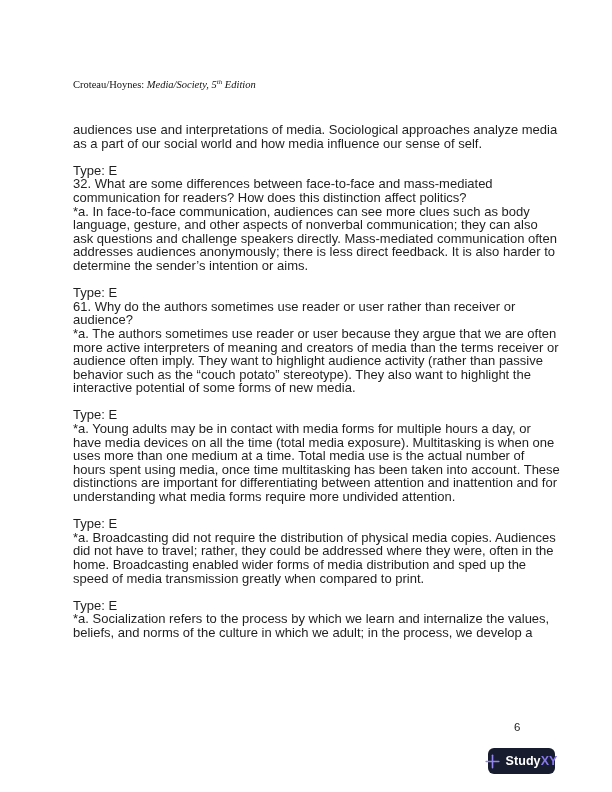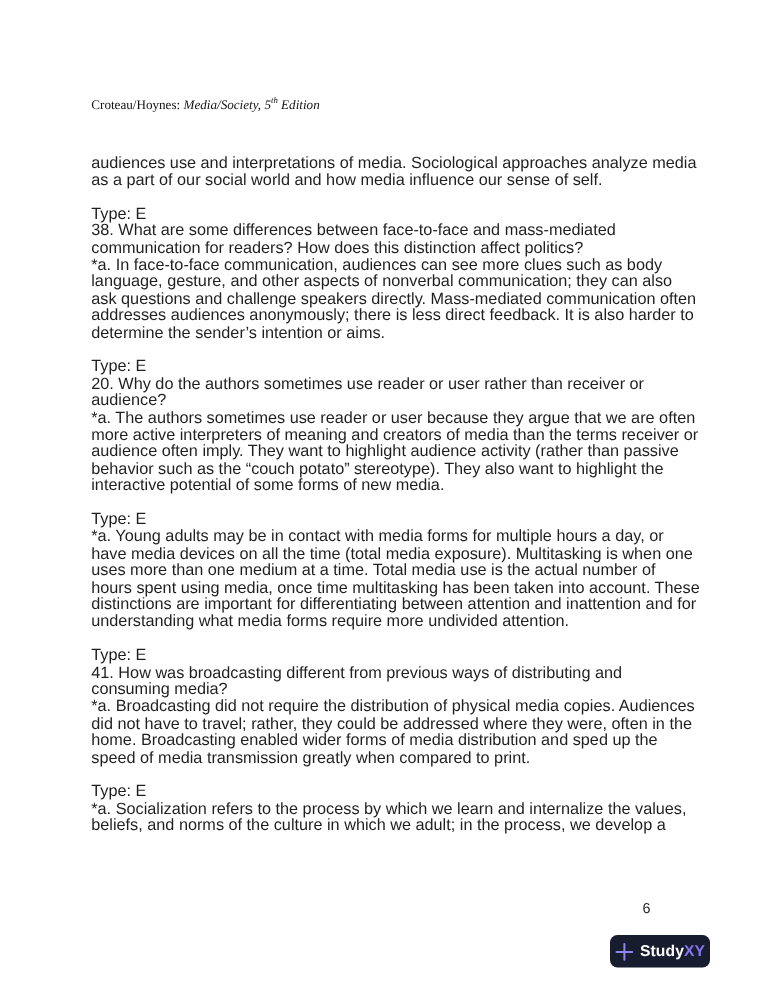--- a/index.html
+++ b/index.html
@@ -50,21 +50,21 @@
     top: 721px;
     left: 514px;
     font-size: 11.5px;
     line-height: 13px;
     color: #1f1f1f;
   }
   .brand-badge {
     position: absolute;
     top: 748px;
     left: 488px;
-    width: 80px;
+    width: 67px;
     height: 26px;
     border-radius: 6px;
     display: flex;
     align-items: center;
     justify-content: center;
     gap: 5px;
     cursor: pointer;
   }
   .brand-badge .plus-icon {
     display: inline-flex;
@@ -86,54 +86,52 @@
 <div class="page">
   <div class="content">
 
     <div class="doc-header"><span>Croteau/Hoynes: </span><span class="title-italic">Media/Society, 5</span><sup>th</sup><span class="title-italic"> Edition</span></div>
 
     <div class="body-text continuation">audiences use and interpretations of media. Sociological approaches analyze media
 as a part of our social world and how media influence our sense of self.</div>
 
     <div class="qa-block">
       <div class="body-text">Type: E</div>
-      <div class="body-text">38. What are some differences between face-to-face and mass-mediated
+      <div class="body-text">32. What are some differences between face-to-face and mass-mediated
 communication for readers? How does this distinction affect politics?</div>
       <div class="body-text">*a. In face-to-face communication, audiences can see more clues such as body
 language, gesture, and other aspects of nonverbal communication; they can also
 ask questions and challenge speakers directly. Mass-mediated communication often
 addresses audiences anonymously; there is less direct feedback. It is also harder to
 determine the sender’s intention or aims.</div>
     </div>
 
     <div class="qa-block">
       <div class="body-text">Type: E</div>
-      <div class="body-text">20. Why do the authors sometimes use reader or user rather than receiver or
+      <div class="body-text">61. Why do the authors sometimes use reader or user rather than receiver or
 audience?</div>
       <div class="body-text">*a. The authors sometimes use reader or user because they argue that we are often
 more active interpreters of meaning and creators of media than the terms receiver or
 audience often imply. They want to highlight audience activity (rather than passive
 behavior such as the “couch potato” stereotype). They also want to highlight the
 interactive potential of some forms of new media.</div>
     </div>
 
     <div class="qa-block">
       <div class="body-text">Type: E</div>
       <div class="body-text">*a. Young adults may be in contact with media forms for multiple hours a day, or
 have media devices on all the time (total media exposure). Multitasking is when one
 uses more than one medium at a time. Total media use is the actual number of
 hours spent using media, once time multitasking has been taken into account. These
 distinctions are important for differentiating between attention and inattention and for
 understanding what media forms require more undivided attention.</div>
     </div>
 
     <div class="qa-block">
       <div class="body-text">Type: E</div>
-      <div class="body-text">41. How was broadcasting different from previous ways of distributing and
-consuming media?</div>
       <div class="body-text">*a. Broadcasting did not require the distribution of physical media copies. Audiences
 did not have to travel; rather, they could be addressed where they were, often in the
 home. Broadcasting enabled wider forms of media distribution and sped up the
 speed of media transmission greatly when compared to print.</div>
     </div>
 
     <div class="qa-block">
       <div class="body-text">Type: E</div>
       <div class="body-text">*a. Socialization refers to the process by which we learn and internalize the values,
 beliefs, and norms of the culture in which we adult; in the process, we develop a</div>

